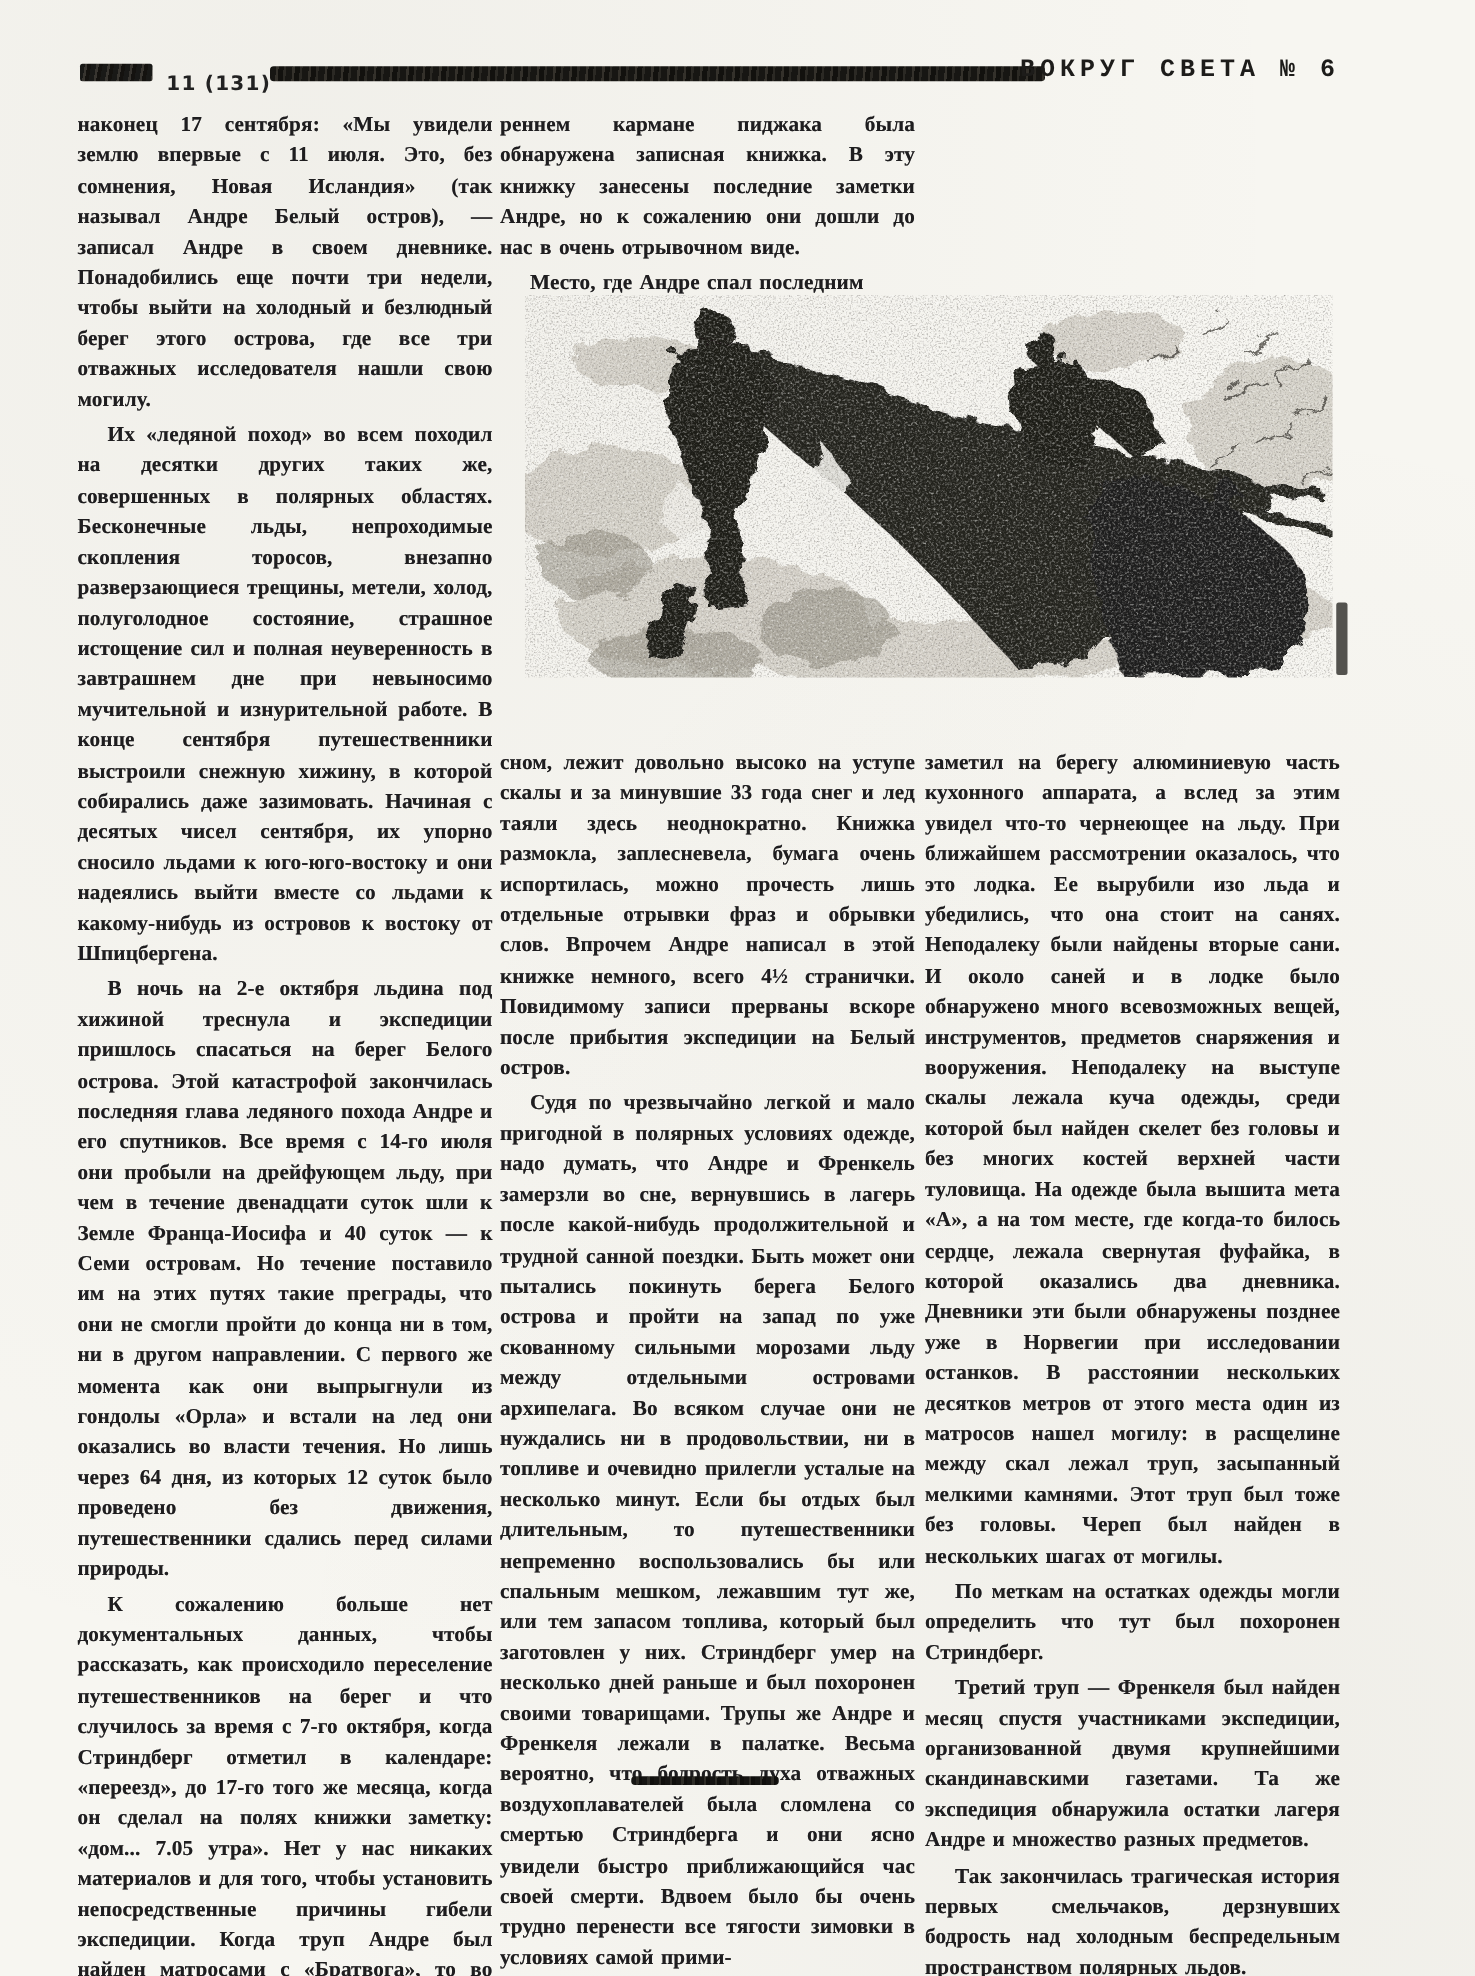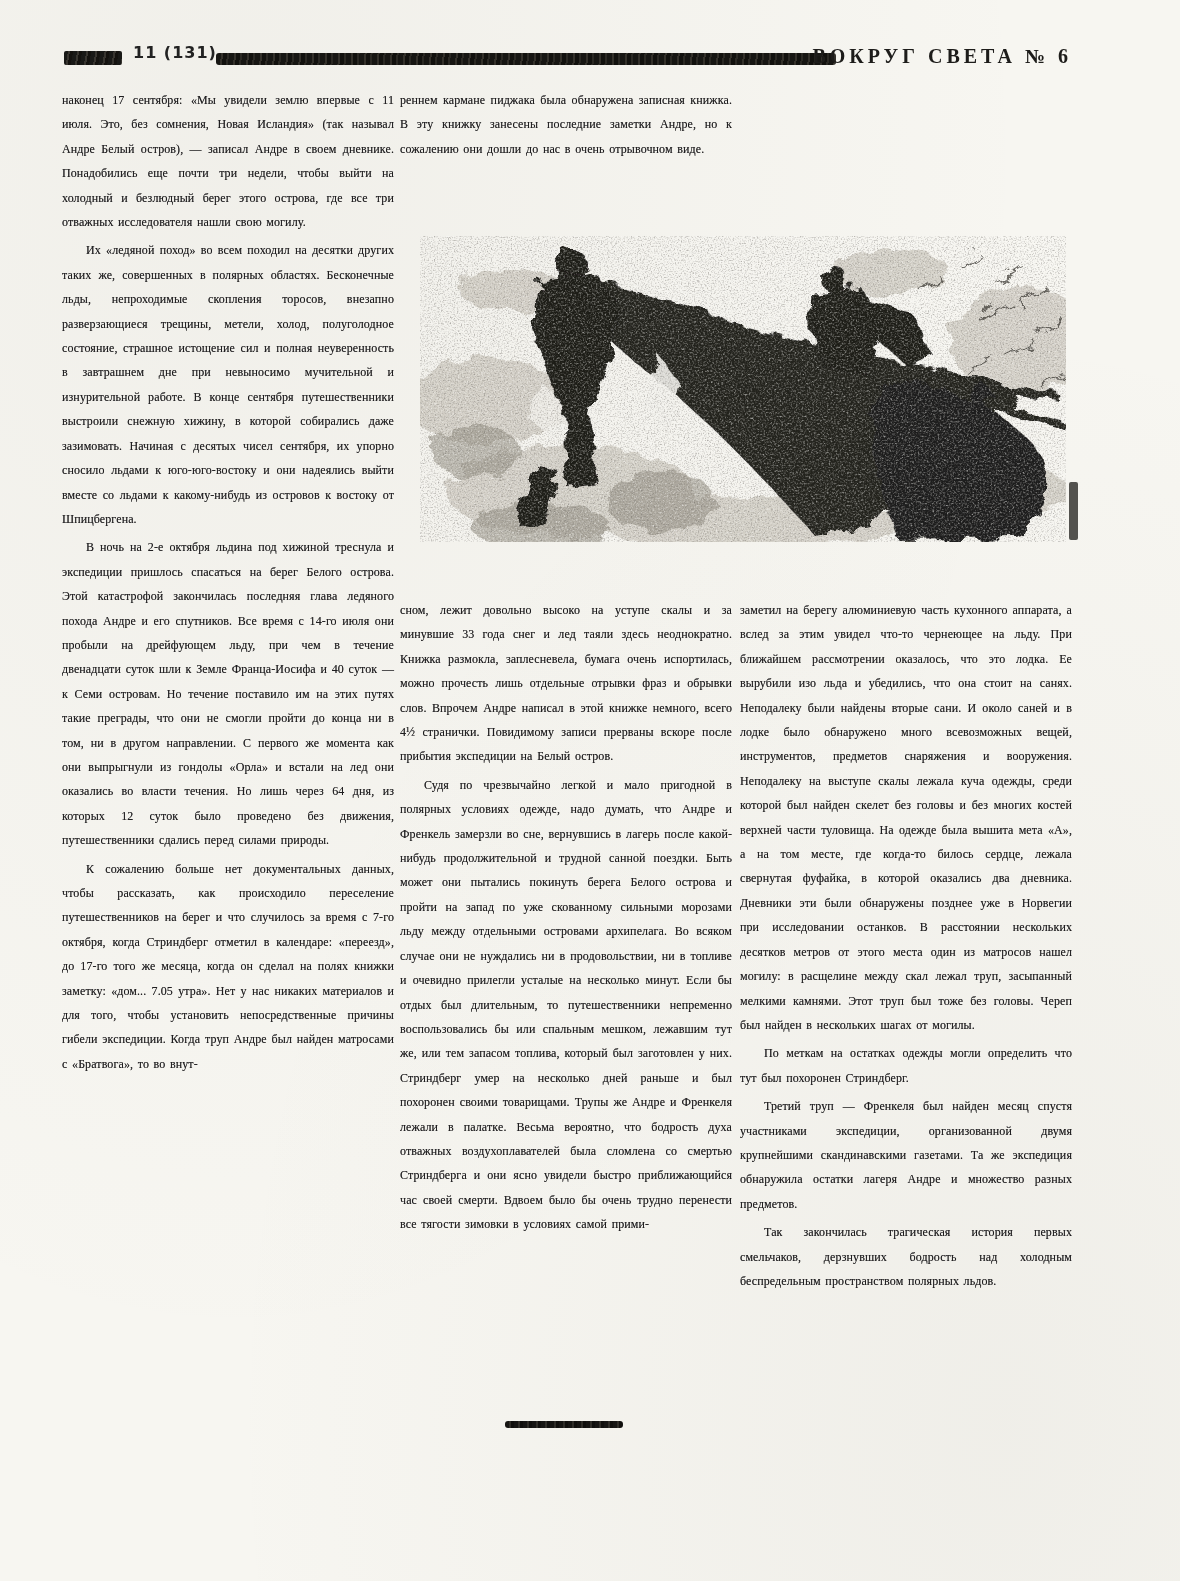--- a/index.html
+++ b/index.html
@@ -9,32 +9,32 @@
     background-image:radial-gradient(ellipse at 20% 10%, rgba(120,115,100,0.05), transparent 60%),
                      radial-gradient(ellipse at 85% 90%, rgba(120,115,100,0.06), transparent 55%);
     color:#1c1b1d;
     font-family:"Liberation Serif","DejaVu Serif",serif;
     overflow:hidden;
   }
   
   .hdr-block{position:absolute;left:64px;top:51px;width:58px;height:14px;
     background:repeating-linear-gradient(100deg,#191917 0 4px,#383530 4px 6px,#14120f 6px 9px);
     border-radius:2px;}
-  .hdr-num{position:absolute;left:133px;top:43px;width:90px;
+  .hdr-num{position:absolute;left:133px;top:57px;width:90px;
     font-family:"DejaVu Sans",sans-serif;font-weight:bold;font-size:16px;letter-spacing:1px;color:#222;}
   .hdr-bar{position:absolute;left:216px;top:53px;width:620px;height:12px;
     background:repeating-linear-gradient(95deg,#171613 0 5px,#34312b 5px 7px,#12110e 7px 11px,#2b2924 11px 13px);
     border-radius:3px;}
   .hdr-title{position:absolute;right:108px;top:45px;
-    font-family:Liberation Serif, serif;font-weight:bold;font-size:20px;letter-spacing:4px;color:#1d1c1a;
+    font-family:Liberation Mono, monospace;font-weight:bold;font-size:20px;letter-spacing:4px;color:#1d1c1a;
     white-space:nowrap;}
   
   .col{position:absolute;width:332px;text-align:justify;
-    font-size:12px;line-height:24.4px;letter-spacing:0.1px;word-spacing:1.5px;
-    color:#1e1d1f;text-shadow:0 0 0.4px rgba(30,28,30,0.55);}
+    font-size:17px;line-height:24.4px;letter-spacing:0.1px;word-spacing:1.5px;
+    color:#1e1d1f;text-shadow:0 0 0.4px rgba(30,28,30,0.55);font-weight:bold;}
   .col p{margin:0 0 4px 0;}
   .col p.indent{text-indent:24px;}
   #col1{left:62px;top:88px;height:1330px;}
   #col2-top{left:400px;top:88px;height:150px;}
   #col3-top{left:740px;top:88px;height:150px;}
   #col2-bot{left:400px;top:598px;height:815px;}
   #col3-bot{left:740px;top:598px;height:815px;}
   
   .illo{position:absolute;left:420px;top:236px;width:646px;height:306px;}
   .caption{position:absolute;left:420px;top:556px;width:646px;text-align:center;
@@ -56,20 +56,21 @@
 
   <div class="col" id="col1">
     <p>наконец 17 сентября: «Мы увидели землю впервые с 11 июля. Это, без сомнения, Новая Исландия» (так называл Андре Белый остров), — записал Андре в своем дневнике. Понадобились еще почти три недели, чтобы выйти на холодный и безлюдный берег этого острова, где все три отважных исследователя нашли свою могилу.</p>
     <p class="indent">Их «ледяной поход» во всем походил на десятки других таких же, совершенных в полярных областях. Бесконечные льды, непроходимые скопления торосов, внезапно разверзающиеся трещины, метели, холод, полуголодное состояние, страшное истощение сил и полная неуверенность в завтрашнем дне при невыносимо мучительной и изнурительной работе. В конце сентября путешественники выстроили снежную хижину, в которой собирались даже зазимовать. Начиная с десятых чисел сентября, их упорно сносило льдами к юго-юго-востоку и они надеялись выйти вместе со льдами к какому-нибудь из островов к востоку от Шпицбергена.</p>
     <p class="indent">В ночь на 2-е октября льдина под хижиной треснула и экспедиции пришлось спасаться на берег Белого острова. Этой катастрофой закончилась последняя глава ледяного похода Андре и его спутников. Все время с 14-го июля они пробыли на дрейфующем льду, при чем в течение двенадцати суток шли к Земле Франца-Иосифа и 40 суток — к Семи островам. Но течение поставило им на этих путях такие преграды, что они не смогли пройти до конца ни в том, ни в другом направлении. С первого же момента как они выпрыгнули из гондолы «Орла» и встали на лед они оказались во власти течения. Но лишь через 64 дня, из которых 12 суток было проведено без движения, путешественники сдались перед силами природы.</p>
     <p class="indent">К сожалению больше нет документальных данных, чтобы рассказать, как происходило переселение путешественников на берег и что случилось за время с 7-го октября, когда Стриндберг отметил в календаре: «переезд», до 17-го того же месяца, когда он сделал на полях книжки заметку: «дом... 7.05 утра». Нет у нас никаких материалов и для того, чтобы установить непосредственные причины гибели экспедиции. Когда труп Андре был найден матросами с «Братвога», то во внут-</p>
   </div>
 
   <div class="col" id="col2-top">
     <p>реннем кармане пиджака была обнаружена записная книжка. В эту книжку занесены последние заметки Андре, но к сожалению они дошли до нас в очень отрывочном виде.</p>
+    <p class="indent">Место, где Андре спал последним</p>
   </div>
 
 
   <div class="illo">
     <svg width="646" height="306" viewBox="0 0 646 306" xmlns="http://www.w3.org/2000/svg">
       <defs>
         <filter id="rough" x="-15%" y="-15%" width="130%" height="130%">
           <feTurbulence type="fractalNoise" baseFrequency="0.045 0.06" numOctaves="4" seed="11" result="n"></feTurbulence>
           <feDisplacementMap in="SourceGraphic" in2="n" scale="20"></feDisplacementMap>
         </filter>

